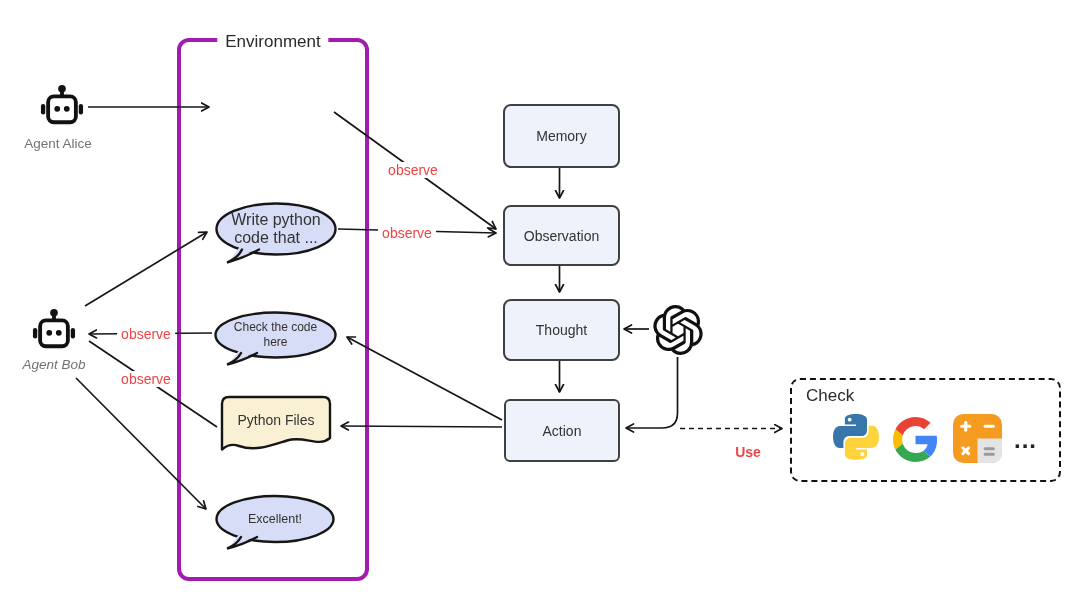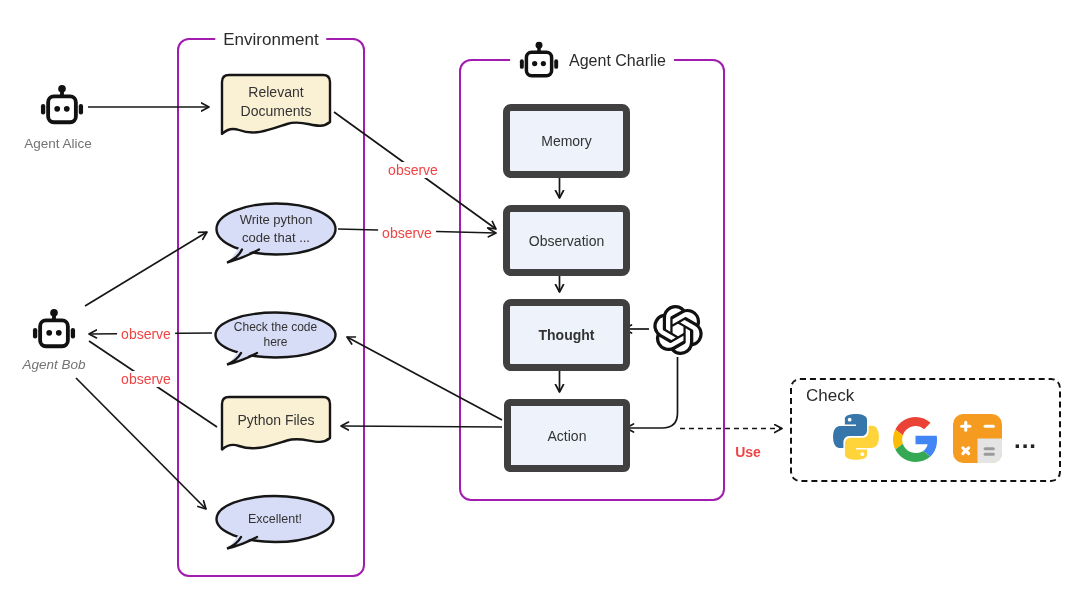--- a/index.html
+++ b/index.html
@@ -3,29 +3,29 @@
 <meta charset="utf-8">
 <style>
   html,body{margin:0;padding:0;background:#ffffff;}
   .canvas{
     position:relative;width:1080px;height:597px;overflow:hidden;background:#fff;
     font-family:"Liberation Sans", sans-serif;color:#333;
   }
   svg{display:block;}
   
   .edges{position:absolute;left:0;top:0;z-index:1;pointer-events:none;}
-  .frame{position:absolute;border:2px solid #a21caf;border-radius:12px;z-index:0;background:transparent;}
+  .frame{position:absolute;border:4px solid #a21caf;border-radius:12px;z-index:0;background:transparent;}
   .frame-title{
     position:absolute;top:0;left:50%;transform:translate(-50%,-50%);
     background:#fff;padding:0 8px;white-space:nowrap;z-index:2;
     display:flex;align-items:center;gap:9px;color:#2b2b2b;
   }
   .node{position:absolute;z-index:2;}
   .flow-box{
-    position:absolute;z-index:2;background:#EDF2FB;border:7px solid #404040;border-radius:8px;
+    position:absolute;z-index:2;background:#EDF2FB;border:2px solid #404040;border-radius:8px;
     display:flex;align-items:center;justify-content:center;font-size:14px;color:#333;
   }
   .shape-text{
     position:absolute;left:0;top:0;right:0;display:flex;flex-direction:column;
     align-items:center;justify-content:center;text-align:center;color:#333;z-index:2;
   }
   .edge-label{
     position:absolute;transform:translate(-50%,-50%);background:#fff;padding:0 4px;
     font-size:14px;color:#ef4444;z-index:3;white-space:nowrap;
   }
@@ -65,34 +65,20 @@
       <line x1="76" y1="378" x2="206" y2="509" marker-end="url(#arr)"></line>
     </g>
   </svg>
 
   <div class="frame" style="left:177px;top:38px;width:184px;height:535px;">
     <div class="frame-title" style="font-size:17px;">
       <span>Environment</span>
     </div>
   </div>
 
-  <div class="frame" style="left:459px;top:59px;width:262px;height:438px;">
-    <div class="frame-title" style="font-size:16px;">
-      <svg width="42" height="40" viewBox="0 0 48 46">
-        <circle cx="24" cy="5" r="4" fill="#111"></circle>
-        <rect x="22" y="7" width="4" height="7" fill="#111"></rect>
-        <rect x="9.5" y="13" width="29" height="27" rx="6" fill="#fff" stroke="#111" stroke-width="4"></rect>
-        <circle cx="19" cy="26" r="3" fill="#111"></circle>
-        <circle cx="29" cy="26" r="3" fill="#111"></circle>
-        <rect x="2" y="21" width="4.5" height="11" rx="2.2" fill="#111"></rect>
-        <rect x="41.5" y="21" width="4.5" height="11" rx="2.2" fill="#111"></rect>
-      </svg>
-      <span>Agent Charlie</span>
-    </div>
-  </div>
 
   <div class="node" style="left:39px;top:84px;">
     <svg width="46" height="44" viewBox="0 0 48 46">
       <circle cx="24" cy="5" r="4" fill="#111"></circle>
       <rect x="22" y="7" width="4" height="7" fill="#111"></rect>
       <rect x="9.5" y="13" width="29" height="27" rx="6" fill="#fff" stroke="#111" stroke-width="4"></rect>
       <circle cx="19" cy="26" r="3" fill="#111"></circle>
       <circle cx="29" cy="26" r="3" fill="#111"></circle>
       <rect x="2" y="21" width="4.5" height="11" rx="2.2" fill="#111"></rect>
       <rect x="41.5" y="21" width="4.5" height="11" rx="2.2" fill="#111"></rect>
@@ -106,46 +92,37 @@
       <rect x="22" y="7" width="4" height="7" fill="#111"></rect>
       <rect x="9.5" y="13" width="29" height="27" rx="6" fill="#fff" stroke="#111" stroke-width="4"></rect>
       <circle cx="19" cy="26" r="3" fill="#111"></circle>
       <circle cx="29" cy="26" r="3" fill="#111"></circle>
       <rect x="2" y="21" width="4.5" height="11" rx="2.2" fill="#111"></rect>
       <rect x="41.5" y="21" width="4.5" height="11" rx="2.2" fill="#111"></rect>
     </svg>
   </div>
   <div class="agent-label" style="left:6px;top:357px;width:96px;font-style:italic;">Agent Bob</div>
 
-  <div class="node" style="left:219px;top:72px;width:114px;height:73px;">
-    <svg width="114" height="73" viewBox="0 0 114 73">
-      <path d="M3,10 Q3,3 10,3 L104,3 Q111,3 111,10 L111,50 C99,60 86,46 68,52 C50,58 36,64 20,58 C13,55.5 8,57 3,62 Z" fill="#FAF1D5" stroke="#161616" stroke-width="2.4" stroke-linejoin="round"></path>
-    </svg>
-    <div class="shape-text" style="height:60px;font-size:14px;line-height:19px;">
-      <span>Relevant</span>
-      <span>Documents</span>
-    </div>
-  </div>
 
   <div class="node" style="left:219px;top:394px;width:114px;height:66px;">
     <svg width="114" height="66" viewBox="0 0 114 66">
       <path d="M3,10 Q3,3 10,3 L104,3 Q111,3 111,10 L111,44 C99,54 86,41 68,46.5 C50,52 36,57.5 20,52 C13,49.5 8,51 3,55.5 Z" fill="#FAF1D5" stroke="#161616" stroke-width="2.4" stroke-linejoin="round"></path>
     </svg>
     <div class="shape-text" style="height:52px;font-size:14px;">
       <span>Python Files</span>
     </div>
   </div>
 
   <div class="node" style="left:214px;top:202px;width:124px;height:64px;">
     <svg width="124" height="64" viewBox="0 0 124 64">
       <ellipse cx="62" cy="27" rx="59.5" ry="25.5" fill="#D7DDF6" stroke="#161616" stroke-width="2.4"></ellipse>
       <path d="M27,43 L14,61 L47,45 Z" fill="#D7DDF6"></path>
       <path d="M28,47.5 Q24,56 13,60.5 Q30,56 45,47.5" fill="none" stroke="#161616" stroke-width="2.4" stroke-linecap="round"></path>
     </svg>
-    <div class="shape-text" style="height:54px;font-size:13px;line-height:18px;">
+    <div class="shape-text" style="height:54px;font-size:16px;line-height:18px;">
       <span>Write python</span>
       <span>code that ...</span>
     </div>
   </div>
 
   <div class="node" style="left:213px;top:311px;width:125px;height:56px;">
     <svg width="125" height="56" viewBox="0 0 125 56">
       <ellipse cx="62.5" cy="24" rx="60" ry="22.5" fill="#D7DDF6" stroke="#161616" stroke-width="2.4"></ellipse>
       <path d="M27,38 L15,54 L46,40 Z" fill="#D7DDF6"></path>
       <path d="M28,42 Q24,49.5 14,53.5 Q30,49.5 44,42" fill="none" stroke="#161616" stroke-width="2.4" stroke-linecap="round"></path>
@@ -162,21 +139,21 @@
       <path d="M26,39 L14,55 L45,41 Z" fill="#D7DDF6"></path>
       <path d="M27,43 Q23,50.5 13,54.5 Q29,50.5 43,43" fill="none" stroke="#161616" stroke-width="2.4" stroke-linecap="round"></path>
     </svg>
     <div class="shape-text" style="height:50px;font-size:12.5px;">
       <span>Excellent!</span>
     </div>
   </div>
 
   <div class="flow-box" style="left:503px;top:104px;width:113px;height:60px;">Memory</div>
   <div class="flow-box" style="left:503px;top:205px;width:113px;height:57px;">Observation</div>
-  <div class="flow-box" style="left:503px;top:299px;width:113px;height:58px;font-weight:bold;">Thought</div>
+  <div class="flow-box" style="left:503px;top:299px;width:113px;height:58px;">Thought</div>
   <div class="flow-box" style="left:504px;top:399px;width:112px;height:59px;border-radius:6px;">Action</div>
 
   <div class="node" style="left:653px;top:305px;">
     <svg width="50" height="50" viewBox="0 0 24 24" fill="#111">
       <path d="M22.2819 9.8211a5.9847 5.9847 0 0 0-.5157-4.9108 6.0462 6.0462 0 0 0-6.5098-2.9A6.0651 6.0651 0 0 0 4.9807 4.1818a5.9847 5.9847 0 0 0-3.9977 2.9 6.0462 6.0462 0 0 0 .7427 7.0966 5.98 5.98 0 0 0 .511 4.9107 6.051 6.051 0 0 0 6.5146 2.9001A5.9847 5.9847 0 0 0 13.2599 24a6.0557 6.0557 0 0 0 5.7718-4.2058 5.9894 5.9894 0 0 0 3.9977-2.9001 6.0557 6.0557 0 0 0-.7475-7.073zm-9.022 12.6081a4.4755 4.4755 0 0 1-2.8764-1.0408l.1419-.0804 4.7783-2.7582a.7948.7948 0 0 0 .3927-.6813v-6.7369l2.02 1.1686a.071.071 0 0 1 .038.052v5.5826a4.504 4.504 0 0 1-4.4945 4.4944zm-9.6607-4.1254a4.4708 4.4708 0 0 1-.5346-3.0137l.142.0852 4.783 2.7582a.7712.7712 0 0 0 .7806 0l5.8428-3.3685v2.3324a.0804.0804 0 0 1-.0332.0615L9.74 19.9502a4.4992 4.4992 0 0 1-6.1408-1.6464zM2.3408 7.8956a4.485 4.485 0 0 1 2.3655-1.9728V11.6a.7664.7664 0 0 0 .3879.6765l5.8144 3.3543-2.0201 1.1685a.0757.0757 0 0 1-.071 0l-4.8303-2.7865A4.504 4.504 0 0 1 2.3408 7.8956zm16.5963 3.8558L13.1038 8.364 15.1192 7.2a.0757.0757 0 0 1 .071 0l4.8303 2.7913a4.4944 4.4944 0 0 1-.6765 8.1042v-5.6772a.79.79 0 0 0-.407-.667zm2.0107-3.0231l-.142-.0852-4.7735-2.7818a.7759.7759 0 0 0-.7854 0L9.409 9.2297V6.8974a.0662.0662 0 0 1 .0284-.0615l4.8303-2.7866a4.4992 4.4992 0 0 1 6.6802 4.66zM8.3065 12.863l-2.02-1.1638a.0804.0804 0 0 1-.038-.0567V6.0742a4.4992 4.4992 0 0 1 7.3757-3.4537l-.142.0805L8.704 5.459a.7948.7948 0 0 0-.3927.6813zm1.0976-2.3654l2.602-1.4998 2.6069 1.4998v2.9994l-2.5974 1.4997-2.6067-1.4997z"></path>
     </svg>
   </div>
 
   <div class="edge-label" style="left:413px;top:170px;">observe</div>
   <div class="edge-label" style="left:407px;top:233px;">observe</div>

